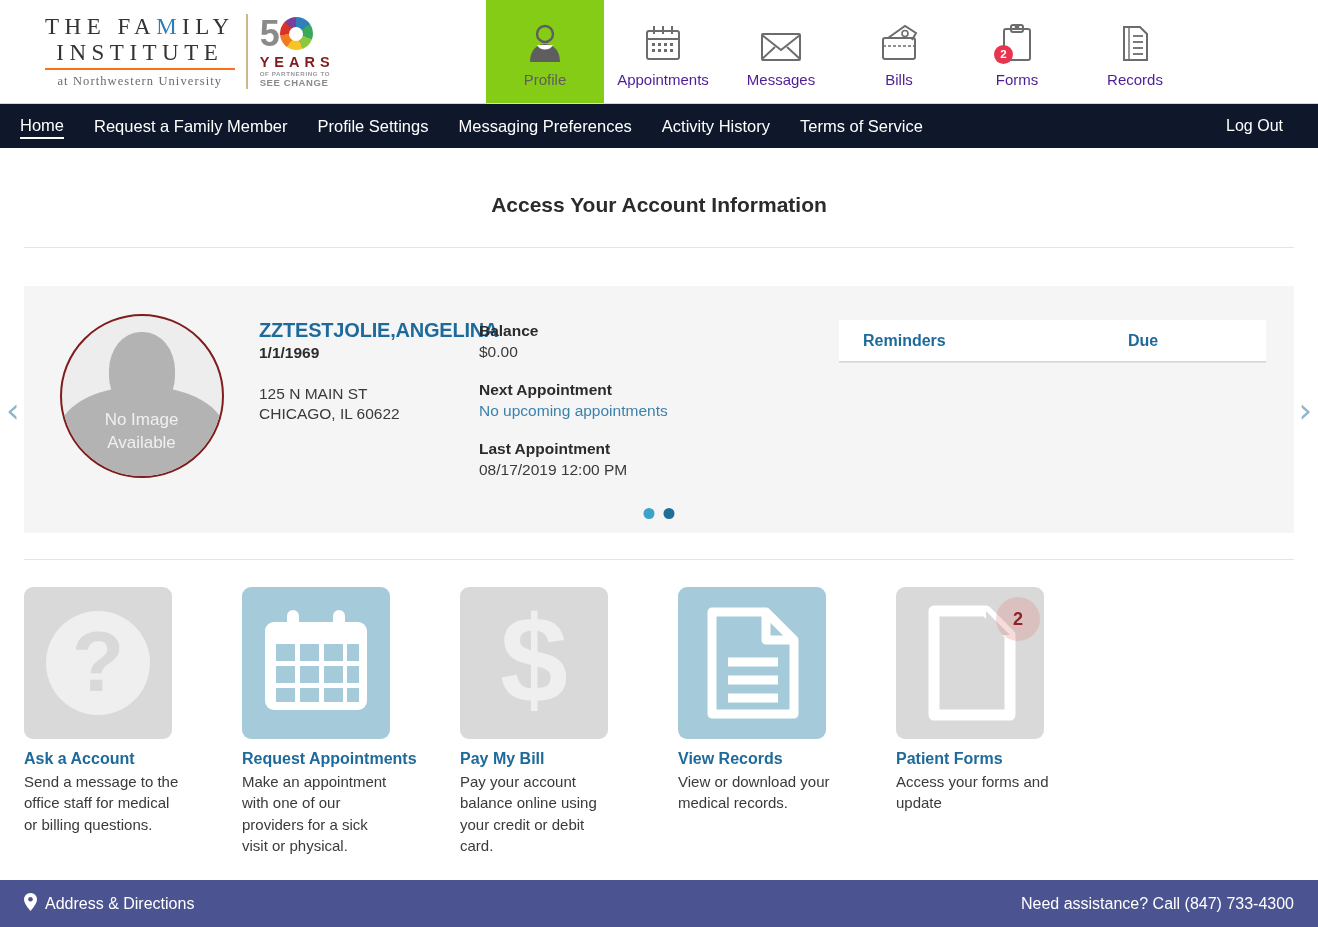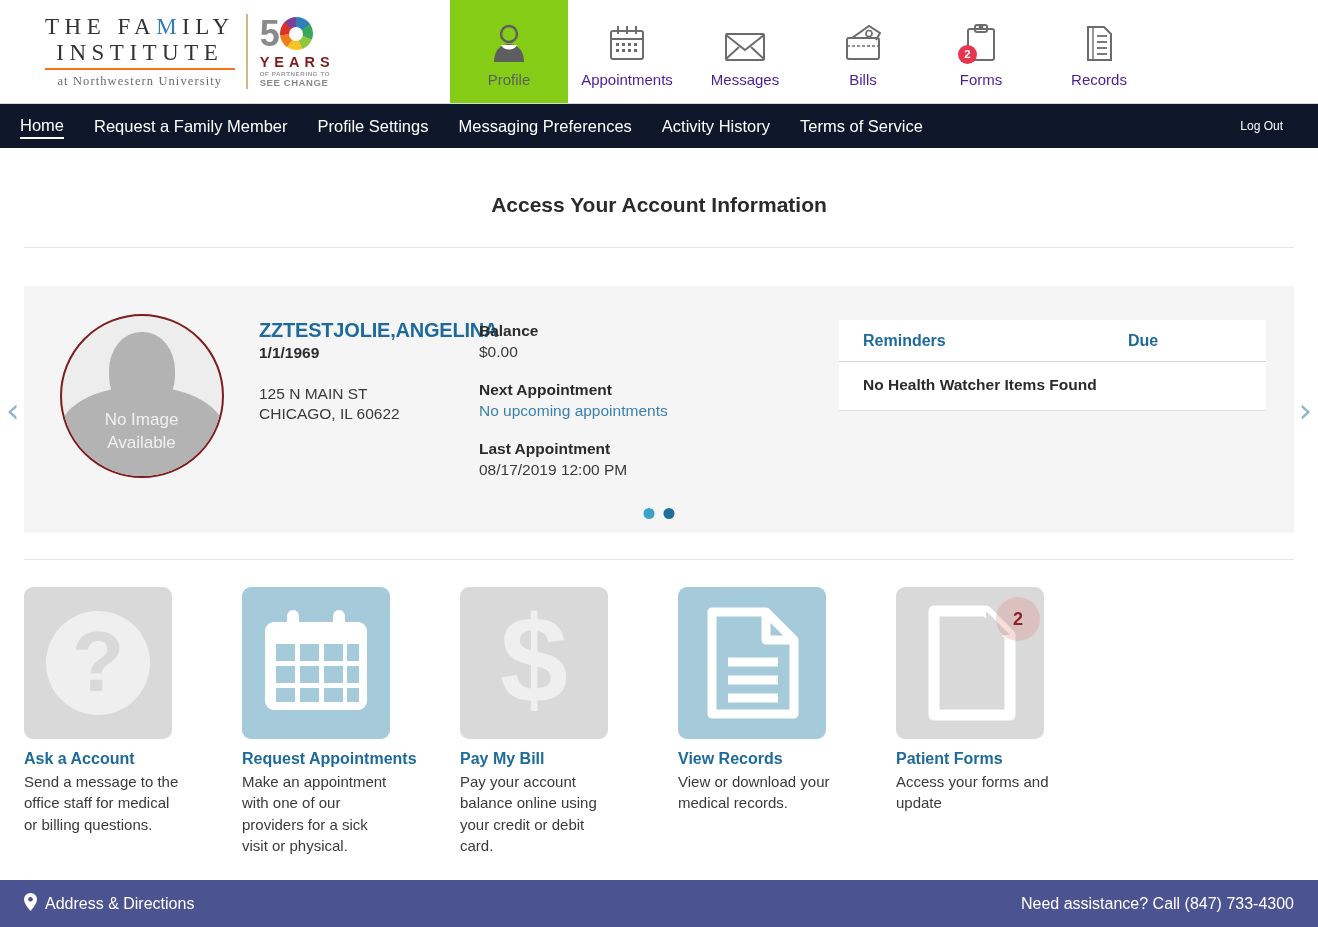--- a/index.html
+++ b/index.html
@@ -19,21 +19,21 @@
   
   .topbar {
     height: 103px;
     display: flex;
     align-items: stretch;
     border-bottom: 1px solid #d8d8d8;
     background: #fff;
     position: relative;
   }
   .logo-wrap {
-    width: 450px;
+    width: 486px;
     display: flex;
     align-items: center;
     padding-left: 45px;
     box-sizing: border-box;
   }
   .logo {
     display: flex;
     align-items: center;
   }
   .logo-left {
@@ -182,21 +182,21 @@
     white-space: nowrap;
     line-height: 22px;
   }
   .subnav-item.current {
     border-bottom: 2px solid #ffffff;
     padding-bottom: 1px;
   }
   .subnav-spacer { flex: 1; }
   .subnav-logout {
     color: #ffffff;
-    font-size: 12px;
+    font-size: 16px;
     cursor: pointer;
     margin-right: 15px;
   }
 
   
   .page-title {
     text-align: center;
     font-size: 21px;
     font-weight: bold;
     color: #2b2b2b;
@@ -583,21 +583,20 @@
       <div class="lbl">Last Appointment</div>
       <div class="val">08/17/2019 12:00 PM</div>
     </div>
 
     <div class="rem-col">
       <div class="rem-box">
         <div class="rem-head">
           <div class="h1">Reminders</div>
           <div class="h2">Due</div>
         </div>
-        <div class="rem-body">No Health Watcher Items Found</div>
       </div>
     </div>
 
     <div class="dots">
       <div class="dot" style="background:#3ba3c9"></div>
       <div class="dot" style="background:#1f6f99"></div>
     </div>
 
   </div>
 </div>

